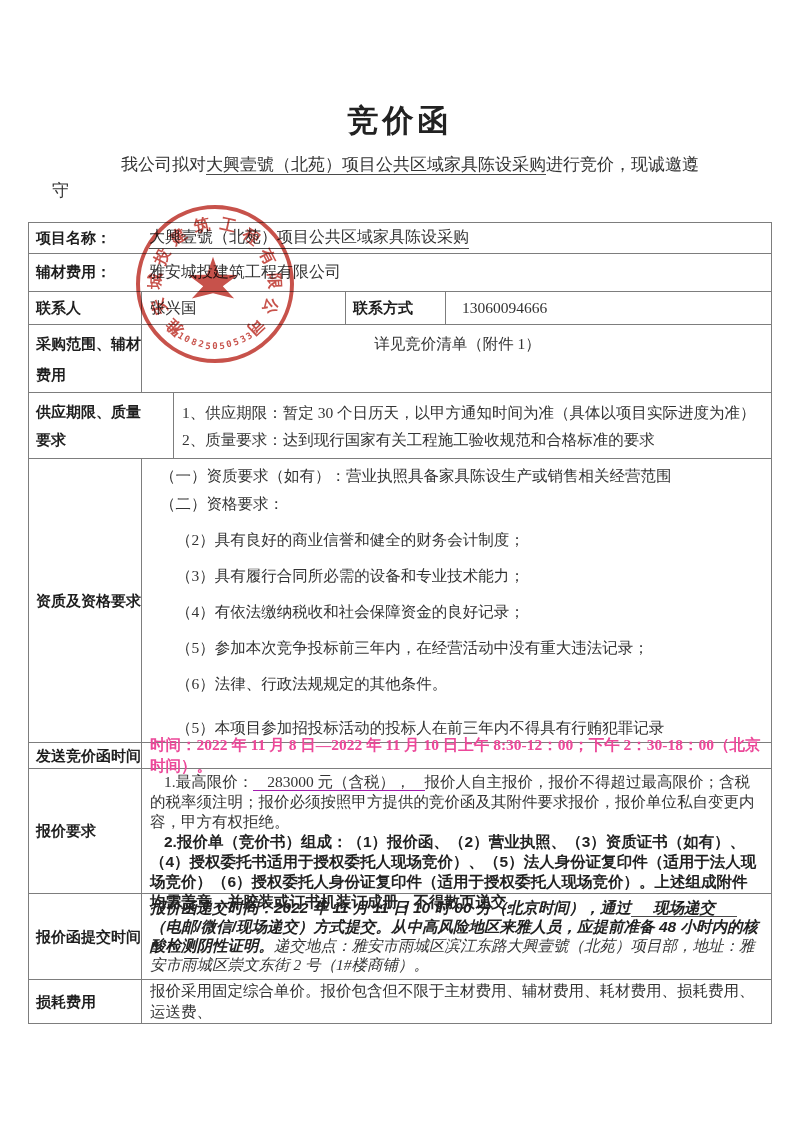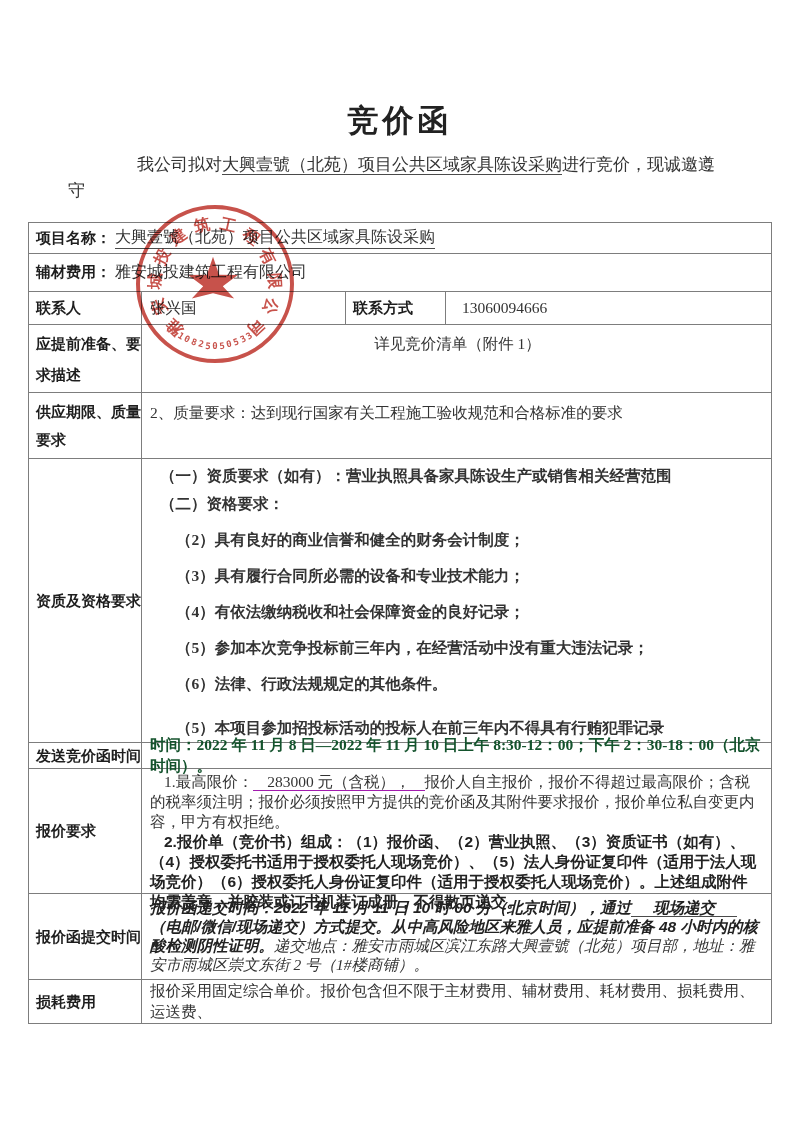--- a/index.html
+++ b/index.html
@@ -1,64 +1,64 @@
 <!DOCTYPE html>
 <html><head>
 <meta charset="utf-8">
 <style>
   html,body{margin:0;padding:0;background:#ffffff;}
   .page{position:relative;width:800px;height:1131px;background:#fff;overflow:hidden;
         font-family:"Liberation Serif","DejaVu Serif",serif;color:#3a3a3a;}
   .title{position:absolute;top:100px;left:28px;width:744px;text-align:center;
          font-size:31px;font-weight:bold;letter-spacing:4px;color:#222;margin:0;}
-  .intro{position:absolute;left:68px;width:660px;font-size:17px;line-height:26px;color:#333;}
+  .intro{position:absolute;left:52px;width:660px;font-size:17px;line-height:26px;color:#333;}
   .intro.l1{top:152px;text-indent:69px;}
   .intro.l2{top:178px;}
   .u{border-bottom:1px solid #4a4a4a;}
   .u-pad{border-bottom:1px solid #a21caf;padding:0 14px;}
   .u-pad2{border-bottom:1px solid #4a4a4a;padding:0 22px;}
 
   .doc-table{position:absolute;left:28px;top:222px;width:744px;border:1px solid #7d7d7d;
              box-sizing:border-box;background:transparent;}
   .row{display:flex;box-sizing:border-box;border-top:1px solid #7d7d7d;}
   .row:first-child{border-top:none;}
   .cell{box-sizing:border-box;border-left:1px solid #7d7d7d;}
   .cell:first-child{border-left:none;}
   .lblc{display:flex;align-items:center;font-family:"Liberation Sans","DejaVu Sans",sans-serif;
         font-weight:bold;color:#1e1e1e;font-size:15px;padding-left:7px;line-height:34px;}
   .w1{width:112px;flex:0 0 112px;}
   .w2{width:204px;flex:0 0 204px;}
   .w3{width:100px;flex:0 0 100px;}
   .grow{flex:1 1 auto;}
-  .fullrow{display:flex;align-items:center;padding-left:7px;font-size:16px;}
+  .fullrow{display:flex;align-items:center;padding-left:7px;font-size:16px;gap:34px;}
   .fullrow .inlbl{font-family:"Liberation Sans","DejaVu Sans",sans-serif;font-weight:bold;
                   color:#1e1e1e;font-size:15px;margin-right:4px;white-space:nowrap;}
   .serif-val{font-size:16px;color:#333;}
   .r1{height:30px;}
   .r2{height:38px;}
   .r3{height:33px;}
   .r4{height:68px;}
-  .r5{height:66px;}
+  .r5{height:66px;gap:32px;}
   .r6{height:284px;}
   .r7{height:26px;}
   .r8{height:125px;}
   .r9{height:86px;}
   .r10{height:44px;}
   .vcenter{display:flex;align-items:center;}
   .content{font-size:15.5px;color:#333;padding-left:8px;padding-right:6px;}
   .scope-label{line-height:31px;padding-top:3px;}
   .scope-content{padding-top:9px;text-align:center;}
   .supply-content{padding-top:6px;line-height:27px;}
   .qual-content{padding-top:6px;}
-  .qual-line{line-height:22px;margin-bottom:14px;padding-left:26px;font-weight:bold;}
+  .qual-line{line-height:22px;margin-bottom:14px;padding-left:26px;}
   .qual-line:nth-child(1),.qual-line:nth-child(2){padding-left:10px;}
   .qual-line:nth-child(1){margin-bottom:6px;}
   .qual-line:nth-child(7){margin-bottom:22px;}
   .qual-line:nth-child(8){margin-bottom:16px;}
-  .sendtime-content{font-weight:bold;color:#14532d;font-size:15.5px;display:flex;align-items:center;}
+  .sendtime-content{font-weight:bold;color:#ec4899;font-size:15.5px;display:flex;align-items:center;}
   .quote-p{margin:0;line-height:20px;text-indent:14px;padding-right:4px;}
   .quote-req-content{padding-top:3px;}
   .boldsans{font-family:"Liberation Sans","DejaVu Sans",sans-serif;font-weight:bold;color:#222;}
   .submit-content{padding-top:4px;line-height:19px;font-style:italic;}
   .note-content{display:flex;align-items:center;}
 
   .stamp{position:absolute;left:0;top:0;width:800px;height:1131px;pointer-events:none;
          mix-blend-mode:multiply;opacity:.88;}
   .stamp-ring{position:absolute;left:136px;top:205px;width:158px;height:158px;
               border:4px solid #c03a32;border-radius:50%;box-sizing:border-box;}
@@ -94,28 +94,29 @@
     </div>
 
     <div class="row r3">
       <div class="cell w1 lblc">联系人</div>
       <div class="cell w2 content vcenter">张兴国</div>
       <div class="cell w3 lblc">联系方式</div>
       <div class="cell grow content vcenter" style="padding-left:16px;">13060094666</div>
     </div>
 
     <div class="row r4">
-      <div class="cell w1 lblc scope-label" style="align-items:flex-start;">应提前准备、要求描述</div>
+      <div class="cell w1 lblc scope-label" style="align-items:flex-start;">采购范围、辅材费用</div>
       <div class="cell grow content scope-content">详见竞价清单（附件 1）</div>
     </div>
 
     <div class="row r5">
       <div class="cell w1 lblc" style="line-height:28px;">供应期限、质量要求</div>
       <div class="cell grow content supply-content">
 
+      <div class="supply-line">1、供应期限：暂定 30 个日历天，以甲方通知时间为准（具体以项目实际进度为准）</div>
           <div class="supply-line">2、质量要求：达到现行国家有关工程施工验收规范和合格标准的要求</div>
         </div>
     </div>
 
     <div class="row r6">
       <div class="cell w1 lblc">资质及资格要求</div>
       <div class="cell grow content qual-content">
 
       <div class="qual-line">（一）资质要求（如有）：营业执照具备家具陈设生产或销售相关经营范围</div>
           <div class="qual-line">（二）资格要求：</div>

